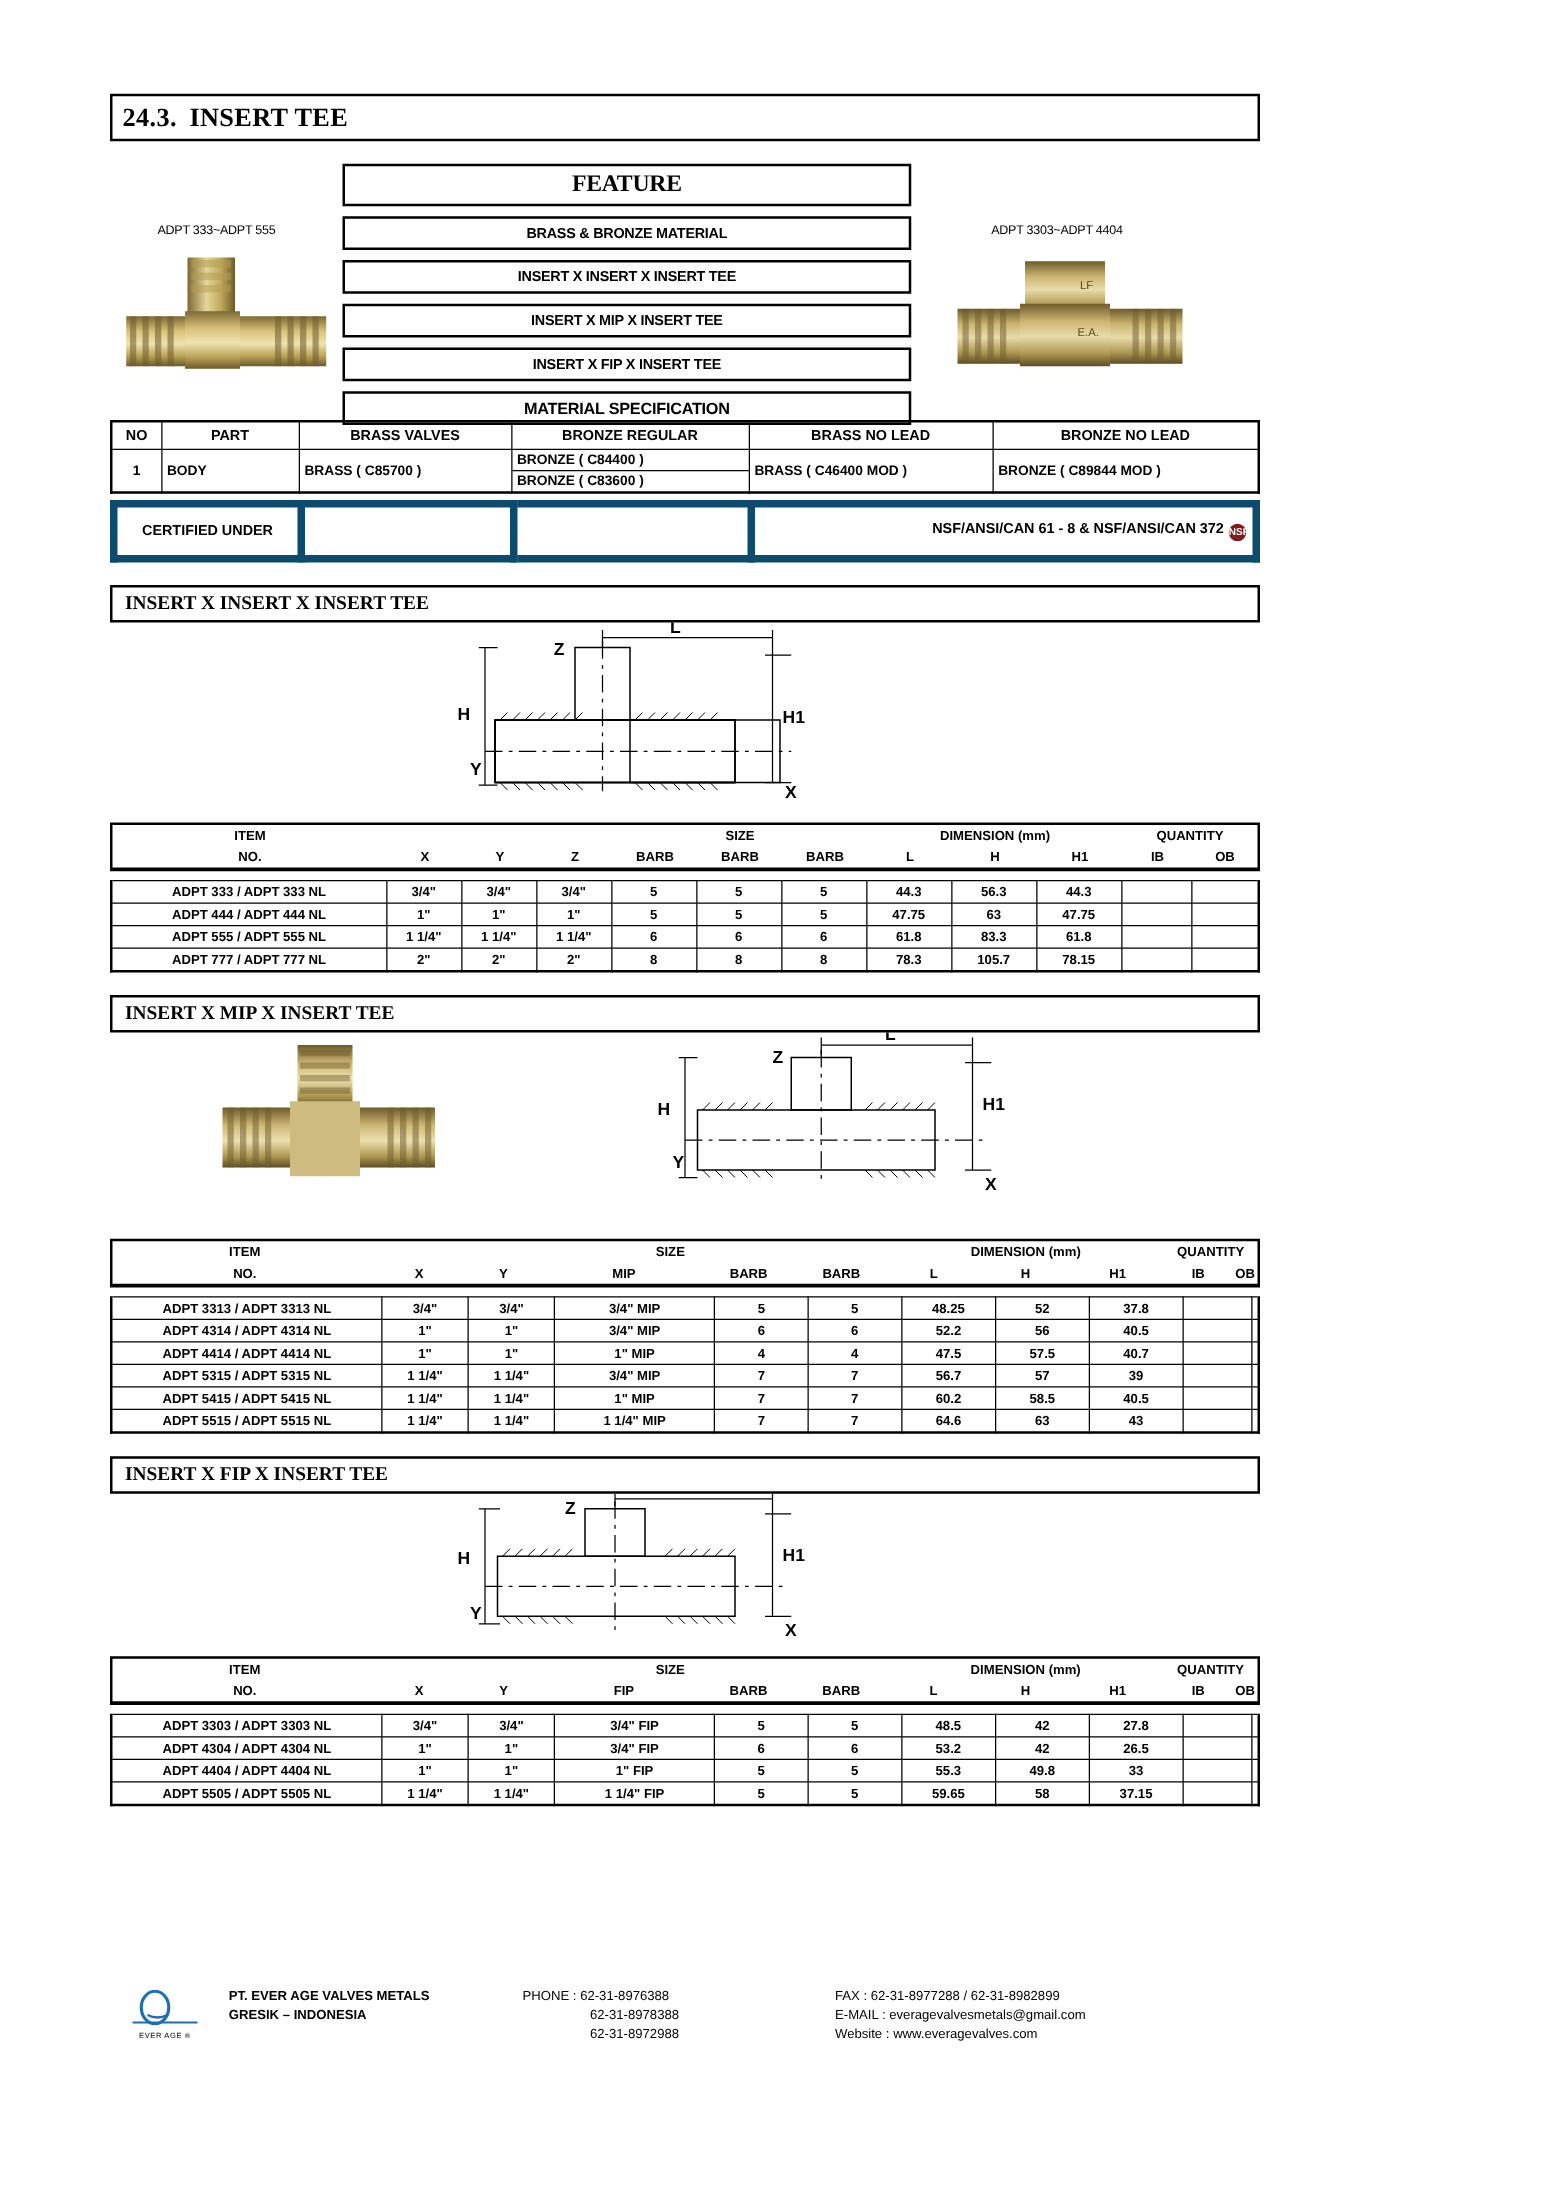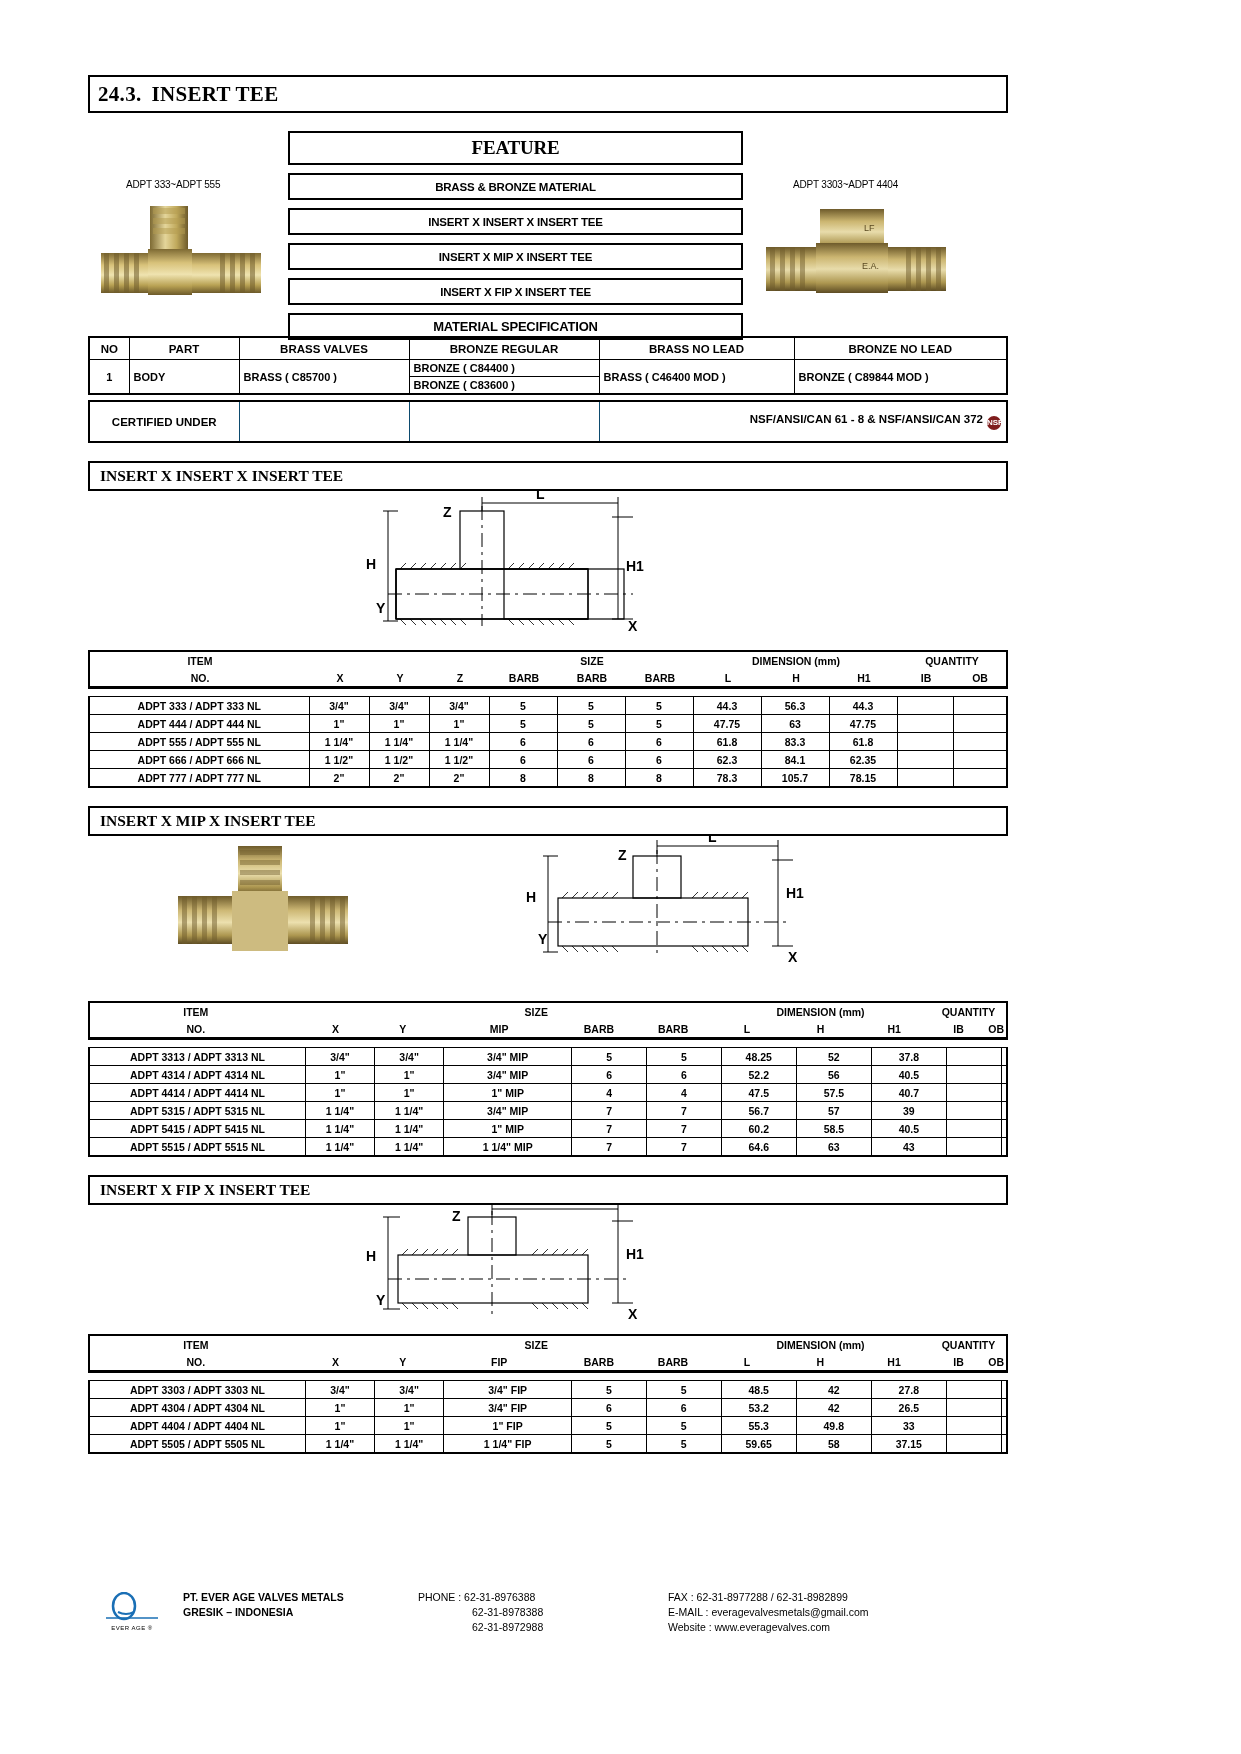--- a/index.html
+++ b/index.html
@@ -6,21 +6,21 @@
   body{width:1241px;height:1754px;font-family:"Liberation Sans",sans-serif;color:#000;position:relative;}
   .page{position:relative;width:1050px;height:1754px;box-sizing:border-box;padding:0;}
   .wrap{position:absolute;left:88px;top:0;width:920px;}
 
   
   .title-box{border:2px solid #000;height:34px;display:flex;align-items:center;padding-left:8px;margin-top:75px;}
   .title-box span{font-family:"Liberation Serif",serif;font-weight:bold;font-size:21px;letter-spacing:.3px;}
 
   
   .feature-area{position:relative;height:205px;margin-top:18px;}
-  .feature-col{position:absolute;left:200px;top:0;width:455px;}
+  .feature-col{position:absolute;left:186px;top:0;width:455px;}
   .fbox{border:2px solid #000;height:23px;display:flex;align-items:center;justify-content:center;margin-bottom:8px;}
   .fbox.big{height:30px;}
   .fbox.big span{font-family:"Liberation Serif",serif;font-weight:bold;font-size:19px;}
   .fbox span{font-size:11.5px;font-weight:bold;letter-spacing:-.2px;}
   .fbox.mat span{font-size:13px;}
 
   .prodlabel{position:absolute;font-size:10px;font-weight:normal;letter-spacing:-.2px;}
   .lbl-left{left:38px;top:48px;}
   .lbl-right{left:705px;top:48px;}
 
@@ -33,21 +33,21 @@
   .mat-tbl{border:2px solid #000;font-size:11px;}
   .mat-tbl th,.mat-tbl td{border:1px solid #000;padding:2px 4px;font-weight:bold;}
   .mat-tbl th{text-align:center;font-size:11.5px;height:17px;}
   .mat-tbl td.c{text-align:center;}
   .mat-tbl td.l{text-align:left;}
   .sub-cell{padding:0 !important;}
   .sub-cell div{border-bottom:1px solid #000;padding:2px 4px;text-align:left;}
   .sub-cell div:last-child{border-bottom:none;}
 
   .cert-tbl{border:2px solid #000;font-size:11.5px;margin-top:5px;}
-  .cert-tbl td{border:1px solid #0c4a6e;padding:11px 5px;font-weight:bold;height:16px;}
+  .cert-tbl td{border:6px solid #0c4a6e;padding:11px 5px;font-weight:bold;height:16px;}
   .cert-tbl td.c{text-align:center;}
   .cert-tbl td.r{text-align:right;}
   .nsf-badge{display:inline-block;width:14px;height:14px;border-radius:50%;background:#7f1d1d;color:#fff;font-size:8px;line-height:14px;text-align:center;vertical-align:-2px;margin-left:4px;font-weight:bold;}
 
   
   .sec-head{border:2px solid #000;height:26px;display:flex;align-items:center;padding-left:10px;margin-top:18px;}
   .sec-head span{font-family:"Liberation Serif",serif;font-weight:bold;font-size:15.5px;}
 
   
   .dim-tbl{border:2px solid #000;font-size:10.5px;font-weight:bold;}
@@ -373,34 +373,20 @@
             <td>6</td>
             <td>6</td>
             <td>6</td>
             <td>61.8</td>
             <td>83.3</td>
             <td>61.8</td>
             <td></td>
             <td></td>
           </tr>
           <tr>
-            <td>ADPT 666 / ADPT 666 NL</td>
-            <td>1 1/2"</td>
-            <td>1 1/2"</td>
-            <td>1 1/2"</td>
-            <td>6</td>
-            <td>6</td>
-            <td>6</td>
-            <td>62.3</td>
-            <td>84.1</td>
-            <td>62.35</td>
-            <td></td>
-            <td></td>
-          </tr>
-          <tr>
             <td>ADPT 777 / ADPT 777 NL</td>
             <td>2"</td>
             <td>2"</td>
             <td>2"</td>
             <td>8</td>
             <td>8</td>
             <td>8</td>
             <td>78.3</td>
             <td>105.7</td>
             <td>78.15</td>

